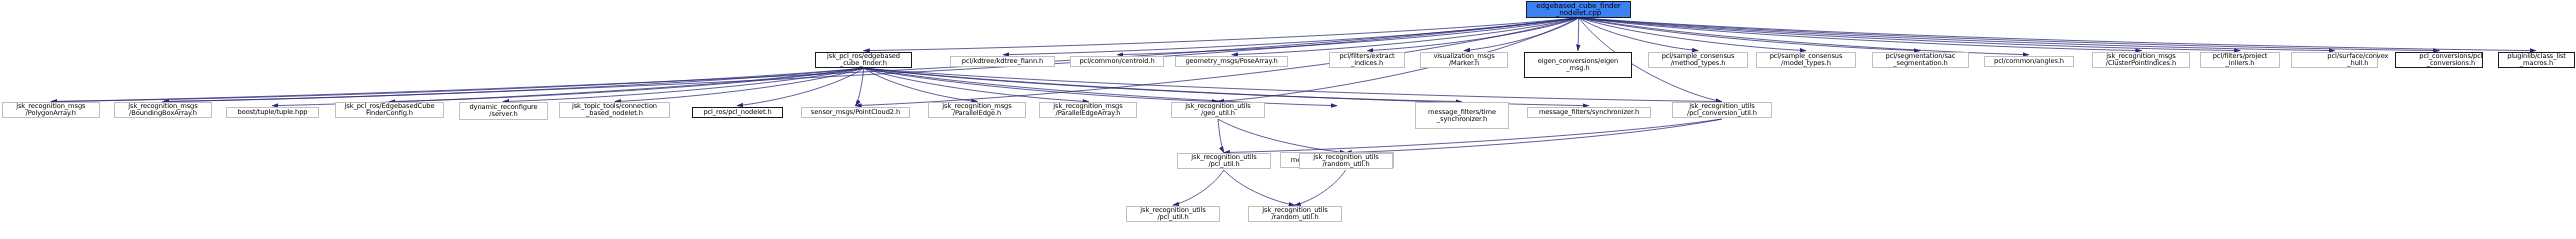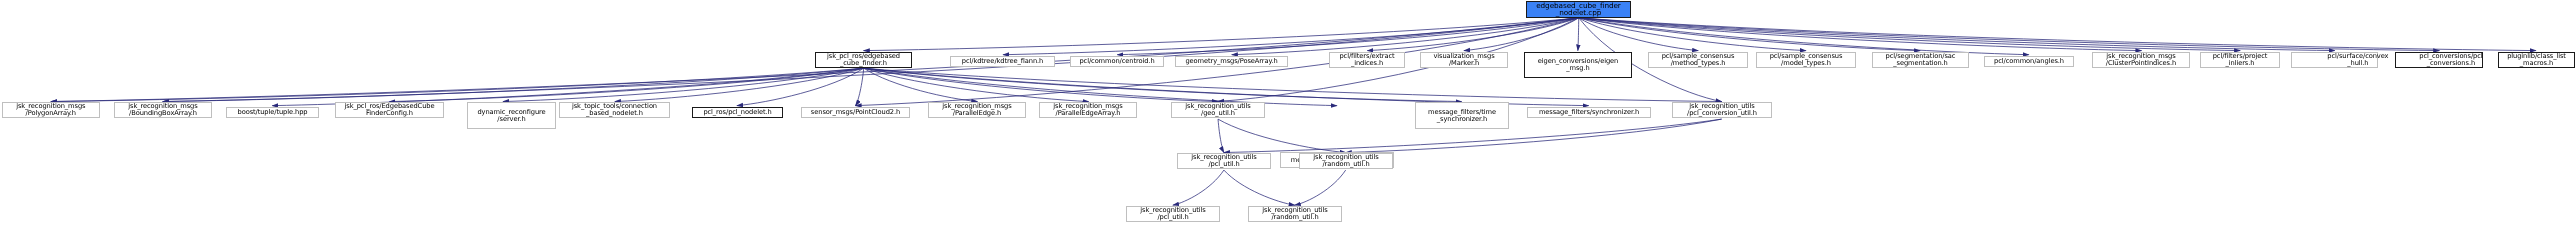--- a/index.html
+++ b/index.html
@@ -102,21 +102,21 @@
 _conversions.h</div>
       <div class="node bold" style="left: 2498px; top: 52px; width: 77px; height: 16.4px;">pluginlib/class_list
 _macros.h</div>
       <div class="node" style="left: 1.8px; top: 102px; width: 98px; height: 16.4px;">jsk_recognition_msgs
 /PolygonArray.h</div>
       <div class="node" style="left: 114px; top: 102px; width: 98px; height: 16.4px;">jsk_recognition_msgs
 /BoundingBoxArray.h</div>
       <div class="node" style="left: 226px; top: 107px; width: 93px; height: 11px;">boost/tuple/tuple.hpp</div>
       <div class="node" style="left: 335px; top: 102px; width: 109px; height: 16.4px;">jsk_pcl_ros/EdgebasedCube
 FinderConfig.h</div>
-      <div class="node" style="left: 459px; top: 102px; width: 89px; height: 27px; margin-left: 8px;">dynamic_reconfigure
+      <div class="node" style="left: 459px; top: 102px; width: 89px; height: 18px;">dynamic_reconfigure
 /server.h</div>
       <div class="node" style="left: 559px; top: 102px; width: 111px; height: 16.4px;">jsk_topic_tools/connection
 _based_nodelet.h</div>
       <div class="node bold" style="left: 692px; top: 107px; width: 91px; height: 11px;">pcl_ros/pcl_nodelet.h</div>
       <div class="node" style="left: 801px; top: 107px; width: 109px; height: 11px;">sensor_msgs/PointCloud2.h</div>
       <div class="node" style="left: 928px; top: 102px; width: 98px; height: 16.4px;">jsk_recognition_msgs
 /ParallelEdge.h</div>
       <div class="node" style="left: 1039px; top: 102px; width: 98px; height: 16.4px;">jsk_recognition_msgs
 /ParallelEdgeArray.h</div>
       <div class="node" style="left: 1171px; top: 102px; width: 94px; height: 16.4px;">jsk_recognition_utils

